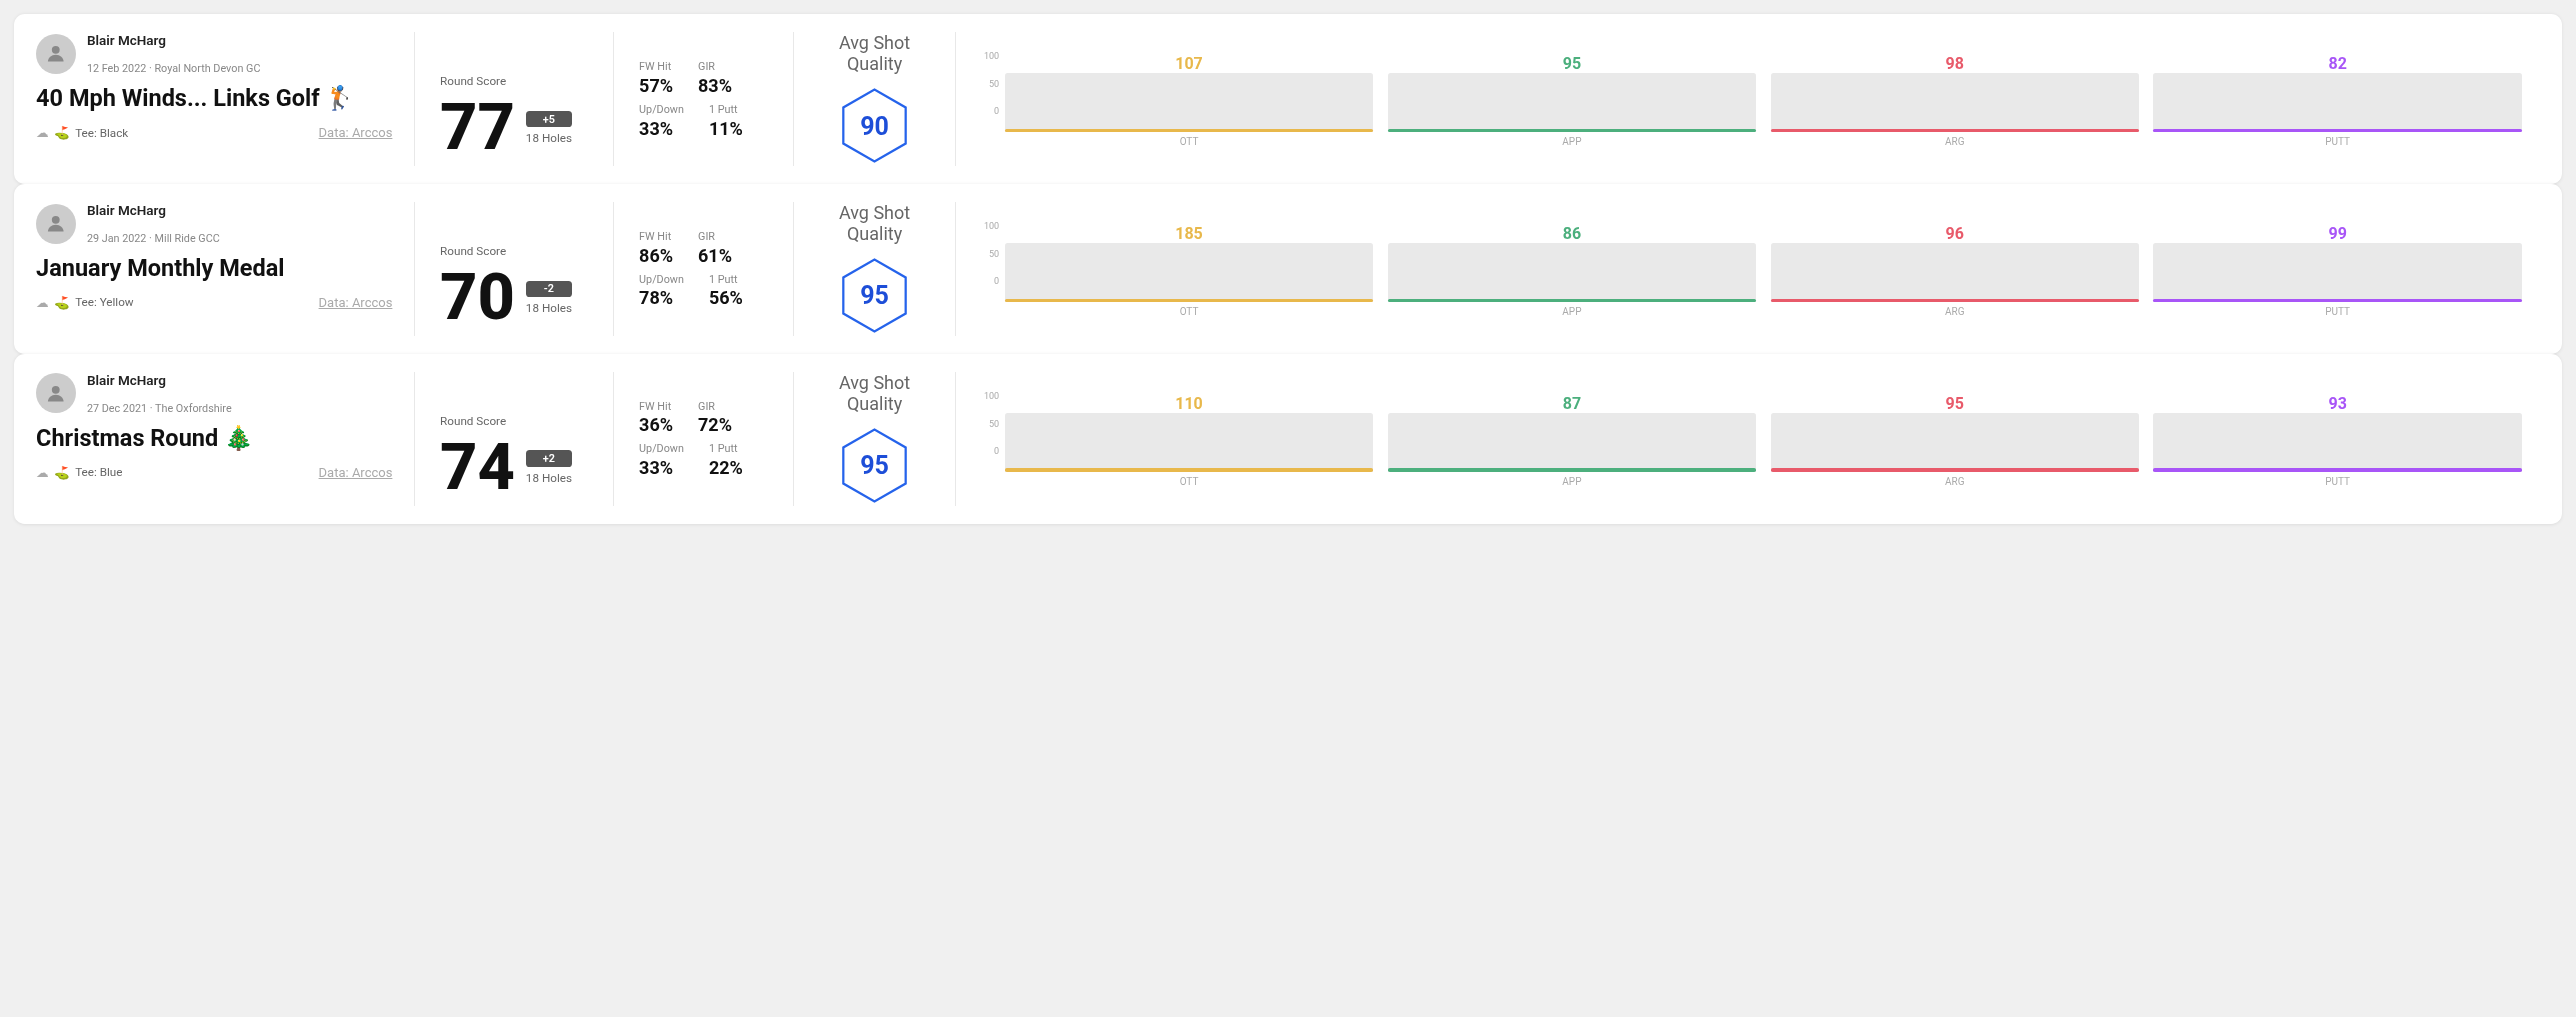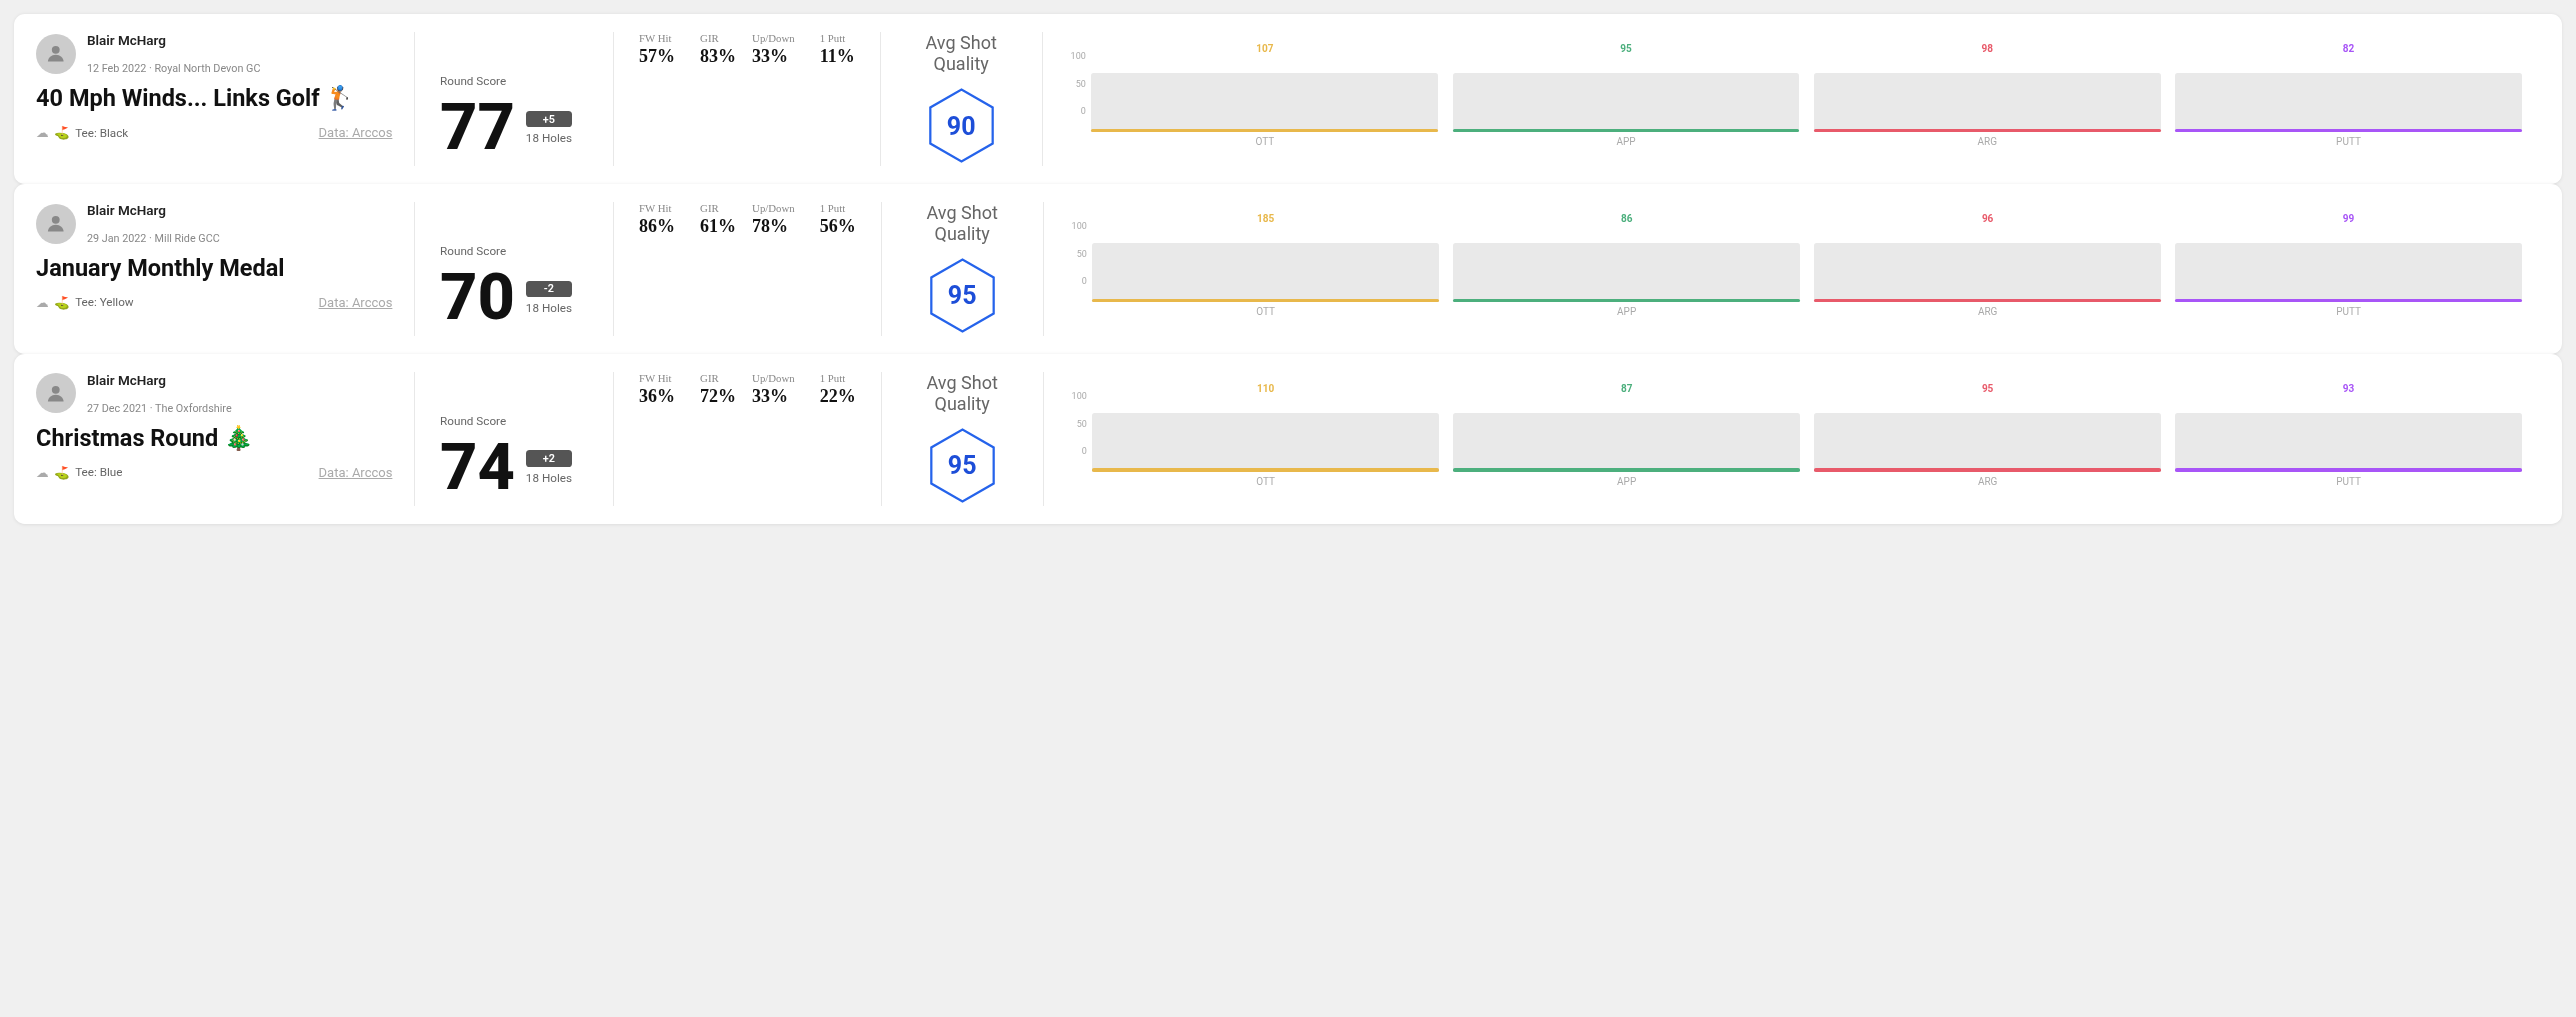--- a/index.html
+++ b/index.html
@@ -152,23 +152,23 @@
       font-size: 11.7px;
       color: #666;
     }
 
     
     .card-stats {
       flex: 0 0 180px;
       padding: 0 25px;
       border-right: 0.9px solid #e8e8e8;
       display: flex;
+      flex-direction: column;
       justify-content: center;
-      gap: 16px;
-      font-family: Liberation Serif, serif;
+      gap: 7px;
     }
 
     .stats-row {
       display: flex;
       gap: 25px;
     }
 
     .stat-item {}
     .stat-label {
       font-size: 10.8px;
@@ -272,23 +272,23 @@
     }
 
     .bar-col {
       display: flex;
       flex-direction: column;
       align-items: center;
       flex: 1;
     }
 
     .bar-top-value {
-      font-size: 10px;
+      font-size: 16px;
       font-weight: 700;
-      margin-bottom: 19px;
+      margin-bottom: 0;
     }
 
     .bar-visual {
       width: 100%;
       height: 59px;
       background: #e9e9e9;
       border-radius: 2.7px 2.7px 0 0;
       position: relative;
       overflow: visible;
     }

